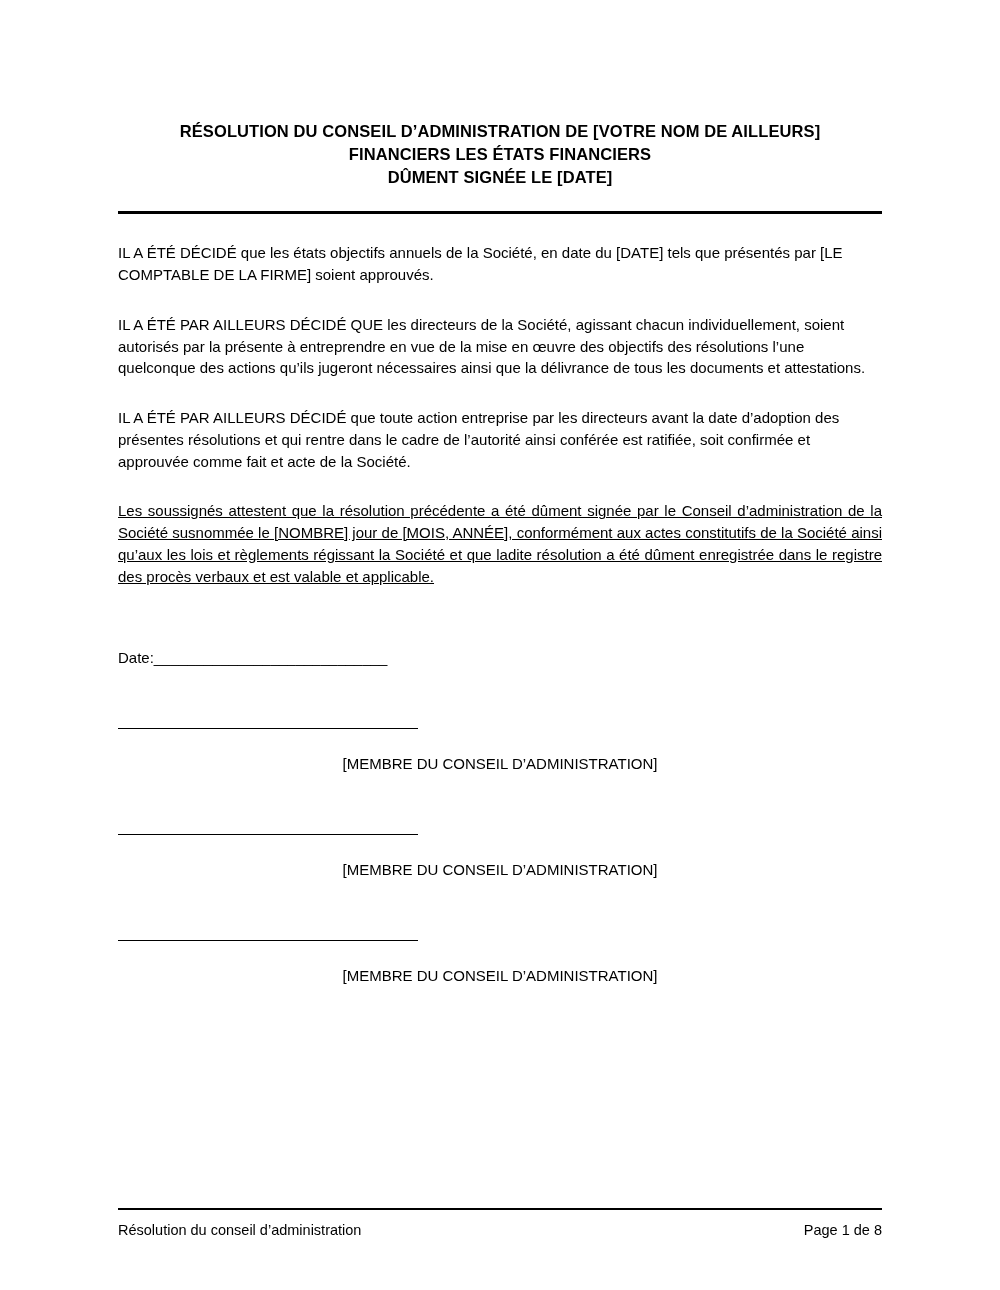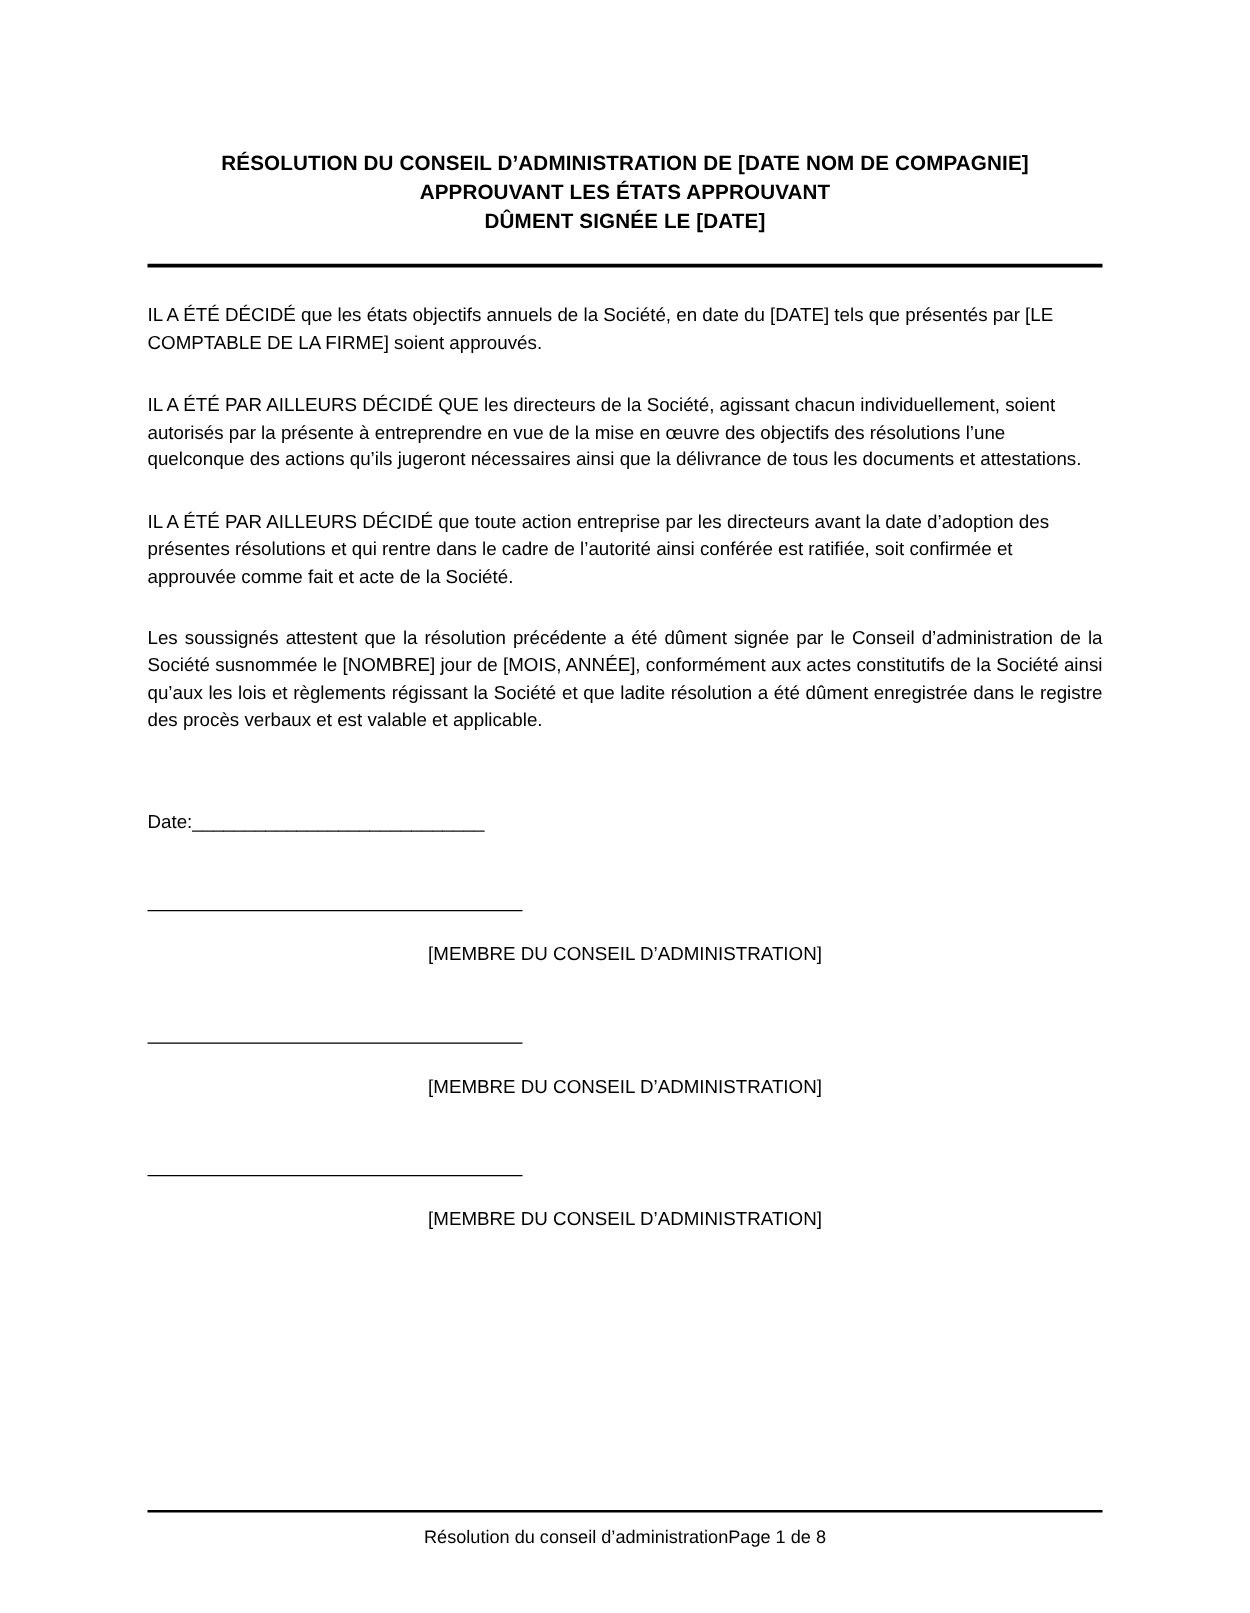--- a/index.html
+++ b/index.html
@@ -43,20 +43,21 @@
     border-top: 3px solid #000;
   }
   .body-para {
     font-size: 15px;
     line-height: 1.45;
     margin-top: 28px;
     text-align: left;
   }
   .body-para.justify {
     text-align: justify;
+    text-decoration: underline;
   }
   .date-line {
     font-size: 15px;
     margin-top: 62px;
     white-space: pre;
   }
   .sig-block {
     margin-top: 48px;
   }
   .sig-rule {
@@ -74,37 +75,37 @@
     left: 118px;
     right: 118px;
     bottom: 52px;
   }
   .footer-rule {
     border-top: 2.5px solid #000;
     margin-bottom: 12px;
   }
   .footer-row {
     display: flex;
-    justify-content: center;
+    justify-content: space-between;
     align-items: baseline;
     font-size: 14.5px;
   }
   .sig-spacer-1 { margin-top: 62px; }
   .sig-spacer-2 { margin-top: 62px; }
 </style>
 </head>
 <body>
 
 <div class="page">
 
   <div class="content">
 
     <div class="doc-title">
-      <div>RÉSOLUTION DU CONSEIL D’ADMINISTRATION DE [DATE NOM DE COMPAGNIE]</div>
-      <div>APPROUVANT LES ÉTATS APPROUVANT</div>
+      <div>RÉSOLUTION DU CONSEIL D’ADMINISTRATION DE [VOTRE NOM DE AILLEURS]</div>
+      <div>FINANCIERS LES ÉTATS FINANCIERS</div>
       <div>DÛMENT SIGNÉE LE [DATE]</div>
     </div>
 
     <div class="title-rule"></div>
 
     <div class="body-para">IL A ÉTÉ DÉCIDÉ que les états objectifs annuels de la Société, en date du [DATE] tels que présentés par [LE COMPTABLE DE LA FIRME] soient approuvés.</div>
     <div class="body-para">IL A ÉTÉ PAR AILLEURS DÉCIDÉ QUE les directeurs de la Société, agissant chacun individuellement, soient autorisés par la présente à entreprendre en vue de la mise en œuvre des objectifs des résolutions l’une quelconque des actions qu’ils jugeront nécessaires ainsi que la délivrance de tous les documents et attestations.</div>
     <div class="body-para">IL A ÉTÉ PAR AILLEURS DÉCIDÉ que toute action entreprise par les directeurs avant la date d’adoption des présentes résolutions et qui rentre dans le cadre de l’autorité ainsi conférée est ratifiée, soit confirmée et approuvée comme fait et acte de la Société.</div>
     <div class="body-para justify">Les soussignés attestent que la résolution précédente a été dûment signée par le Conseil d’administration de la Société susnommée le [NOMBRE] jour de [MOIS, ANNÉE], conformément aux actes constitutifs de la Société ainsi qu’aux les lois et règlements régissant la Société et que ladite résolution a été dûment enregistrée dans le registre des procès verbaux et est valable et applicable.</div>
 

